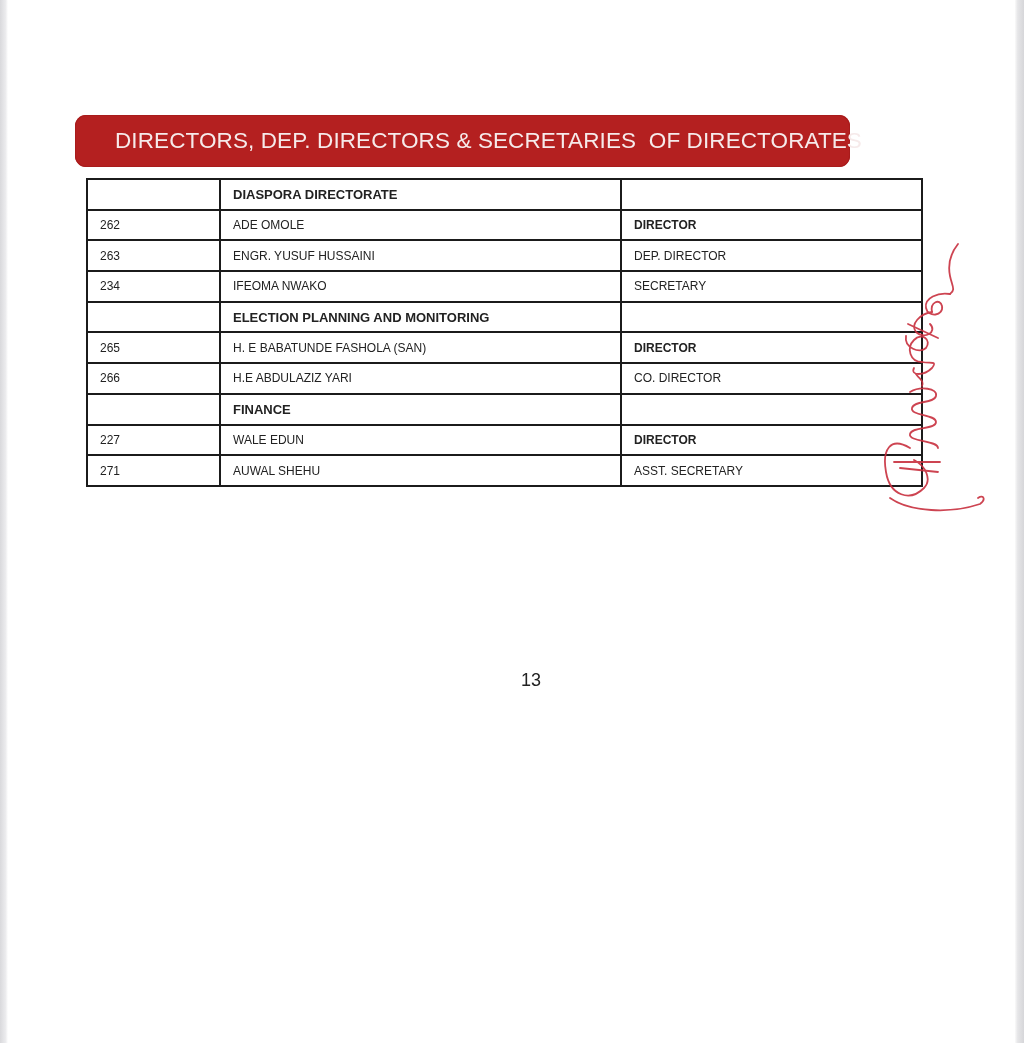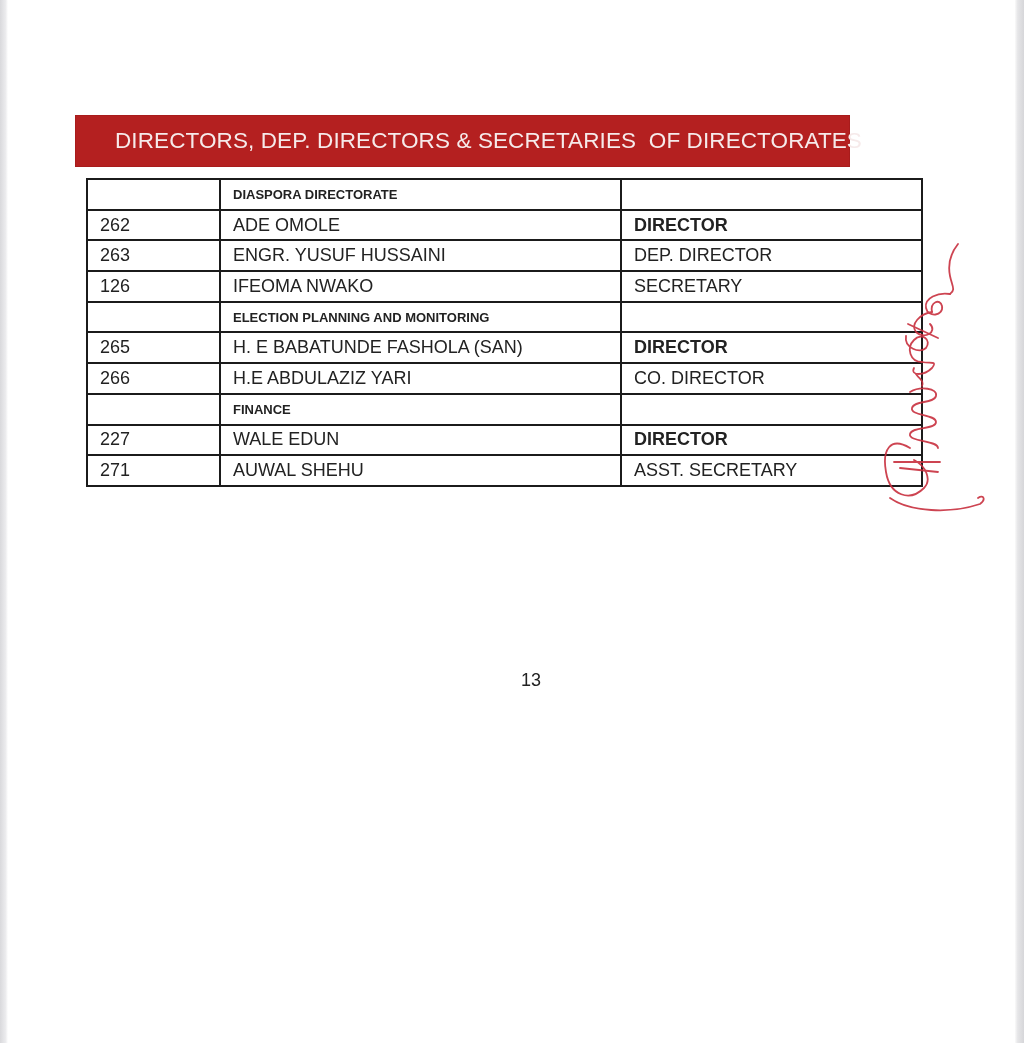--- a/index.html
+++ b/index.html
@@ -25,40 +25,41 @@
     }
     .banner {
       position: absolute;
       left: 75px; top: 115px;
       width: 775px; height: 52px;
       background: #b42020;
       box-shadow: 0 0 0 1px #a81c1c inset;
       display: flex; align-items: center;
       box-sizing: border-box;
       padding-left: 40px;
+      border-radius: 11px;
     }
     .banner-title {
       color: #f6eaea;
       font-size: 22.5px;
       letter-spacing: 0.1px;
       font-family: "Liberation Sans", "DejaVu Sans", sans-serif;
       white-space: pre;
     }
     table.roster {
       position: absolute;
       left: 86px; top: 178px;
       width: 835px;
       border-collapse: collapse;
       table-layout: fixed;
     }
     table.roster td {
       border: 2px solid #1b1b1b;
       height: 28.7px;
       padding: 0 0 0 12px;
-      font-size: 18px;
+      font-size: 12px;
       vertical-align: middle;
       white-space: nowrap;
       overflow: hidden;
       color: #222;
     }
     table.roster col.c-num { width: 133px; }
     table.roster col.c-name { width: 401px; }
     table.roster col.c-role { width: 301px; }
     td.bold, tr.section td { font-weight: bold; }
     tr.section td { font-size: 13px; }
@@ -101,21 +102,21 @@
       <td>262</td>
       <td>ADE OMOLE</td>
       <td class="bold">DIRECTOR</td>
     </tr>
     <tr>
       <td>263</td>
       <td>ENGR. YUSUF HUSSAINI</td>
       <td>DEP. DIRECTOR</td>
     </tr>
     <tr>
-      <td>126</td>
+      <td>234</td>
       <td>IFEOMA NWAKO</td>
       <td>SECRETARY</td>
     </tr>
     <tr class="section">
       <td></td>
       <td>ELECTION PLANNING AND MONITORING</td>
       <td></td>
     </tr>
     <tr>
       <td>265</td>

